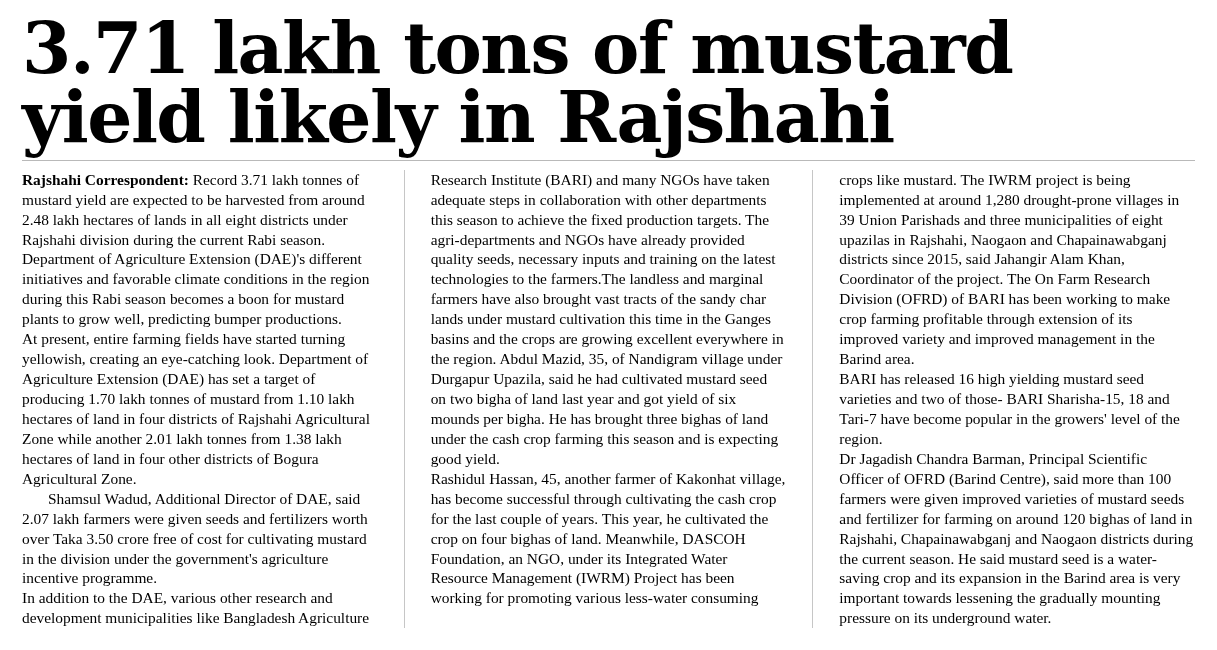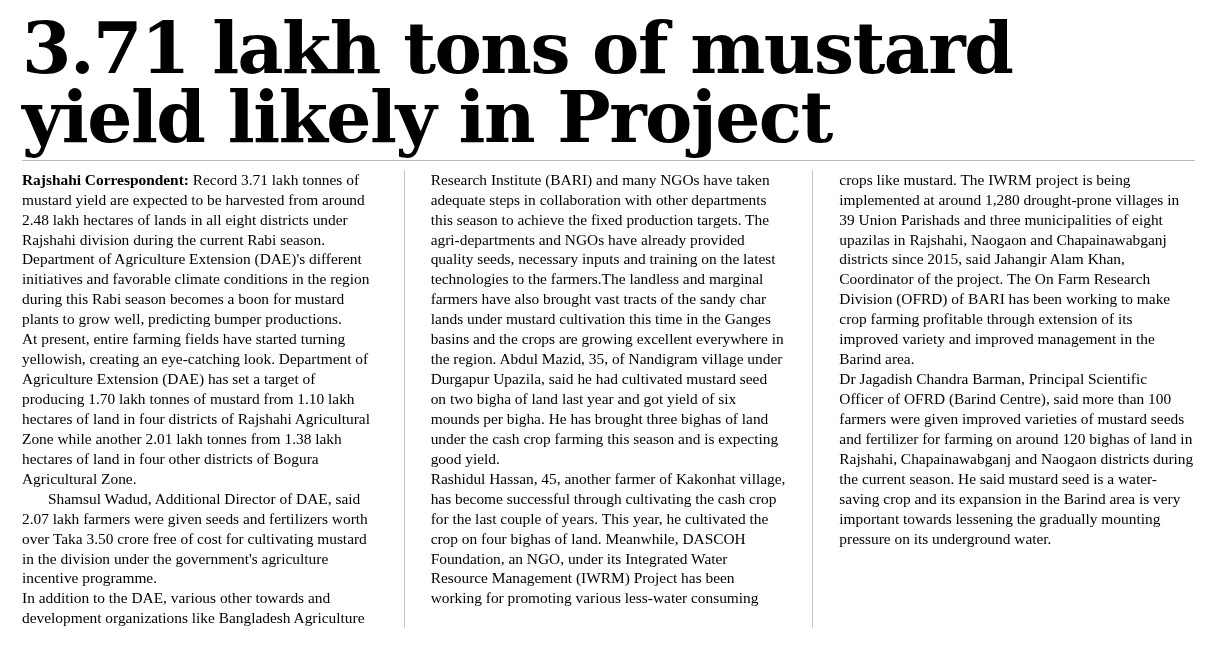--- a/index.html
+++ b/index.html
@@ -68,42 +68,43 @@
     background: #c6c6c6;
   }
 </style>
 </head>
 <body>
 
 <div class="page">
 
   <h1 class="headline">
     <span>3.71 lakh tons of mustard</span>
-    <span class="line2">yield likely in Project</span>
+    <span class="line2">yield likely in Rajshahi</span>
   </h1>
 
   <div class="rule"></div>
 
   <div class="columns">
 
     <div class="col">
       <p><span class="lead-label">Rajshahi Correspondent:</span><span> Record 3.71 lakh tonnes of mustard yield are expected to be harvested from around 2.48 lakh hectares of lands in all eight districts under Rajshahi division during the current Rabi season. Department of Agriculture Extension (DAE)'s different initiatives and favorable climate conditions in the region during this Rabi season becomes a boon for mustard plants to grow well, predicting bumper productions.</span></p>
       <p>At present, entire farming fields have started turning yellowish, creating an eye-catching look. Department of Agriculture Extension (DAE) has set a target of producing 1.70 lakh tonnes of mustard from 1.10 lakh hectares of land in four districts of Rajshahi Agricultural Zone while another 2.01 lakh tonnes from 1.38 lakh hectares of land in four other districts of Bogura Agricultural Zone.</p>
       <p><span class="indent"></span><span>Shamsul Wadud, Additional Director of DAE, said 2.07 lakh farmers were given seeds and fertilizers worth over Taka 3.50 crore free of cost for cultivating mustard in the division under the government's agriculture incentive programme.</span></p>
-      <p>In addition to the DAE, various other towards and development organizations like Bangladesh Agriculture</p>
+      <p>In addition to the DAE, various other research and development municipalities like Bangladesh Agriculture</p>
     </div>
 
     <div class="col-divider"></div>
 
     <div class="col">
       <p>Research Institute (BARI) and many NGOs have taken adequate steps in collaboration with other departments this season to achieve the fixed production targets. The agri-departments and NGOs have already provided quality seeds, necessary inputs and training on the latest technologies to the farmers.The landless and marginal farmers have also brought vast tracts of the sandy char lands under mustard cultivation this time in the Ganges basins and the crops are growing excellent everywhere in the region. Abdul Mazid, 35, of Nandigram village under Durgapur Upazila, said he had cultivated mustard seed on two bigha of land last year and got yield of six mounds per bigha. He has brought three bighas of land under the cash crop farming this season and is expecting good yield.</p>
       <p>Rashidul Hassan, 45, another farmer of Kakonhat village, has become successful through cultivating the cash crop for the last couple of years. This year, he cultivated the crop on four bighas of land. Meanwhile, DASCOH Foundation, an NGO, under its Integrated Water Resource Management (IWRM) Project has been working for promoting various less-water consuming</p>
     </div>
 
     <div class="col-divider"></div>
 
     <div class="col">
       <p>crops like mustard. The IWRM project is being implemented at around 1,280 drought-prone villages in 39 Union Parishads and three municipalities of eight upazilas in Rajshahi, Naogaon and Chapainawabganj districts since 2015, said Jahangir Alam Khan, Coordinator of the project.  The On Farm Research Division (OFRD) of BARI has been working to make crop farming profitable through extension of its improved variety and improved management in the Barind area.</p>
+      <p>BARI has released 16 high yielding mustard seed varieties and two of those- BARI Sharisha-15, 18 and Tari-7 have become popular in the growers' level of the region.</p>
       <p>Dr Jagadish Chandra Barman, Principal Scientific Officer of OFRD (Barind Centre), said more than 100 farmers were given improved varieties of mustard seeds and fertilizer for farming on around 120 bighas of land in Rajshahi, Chapainawabganj and Naogaon districts during the current season. He said mustard seed is a water-saving crop and its expansion in the Barind area is very important towards lessening the gradually mounting pressure on its underground water.</p>
     </div>
 
   </div>
 </div>
 
 </body></html>

